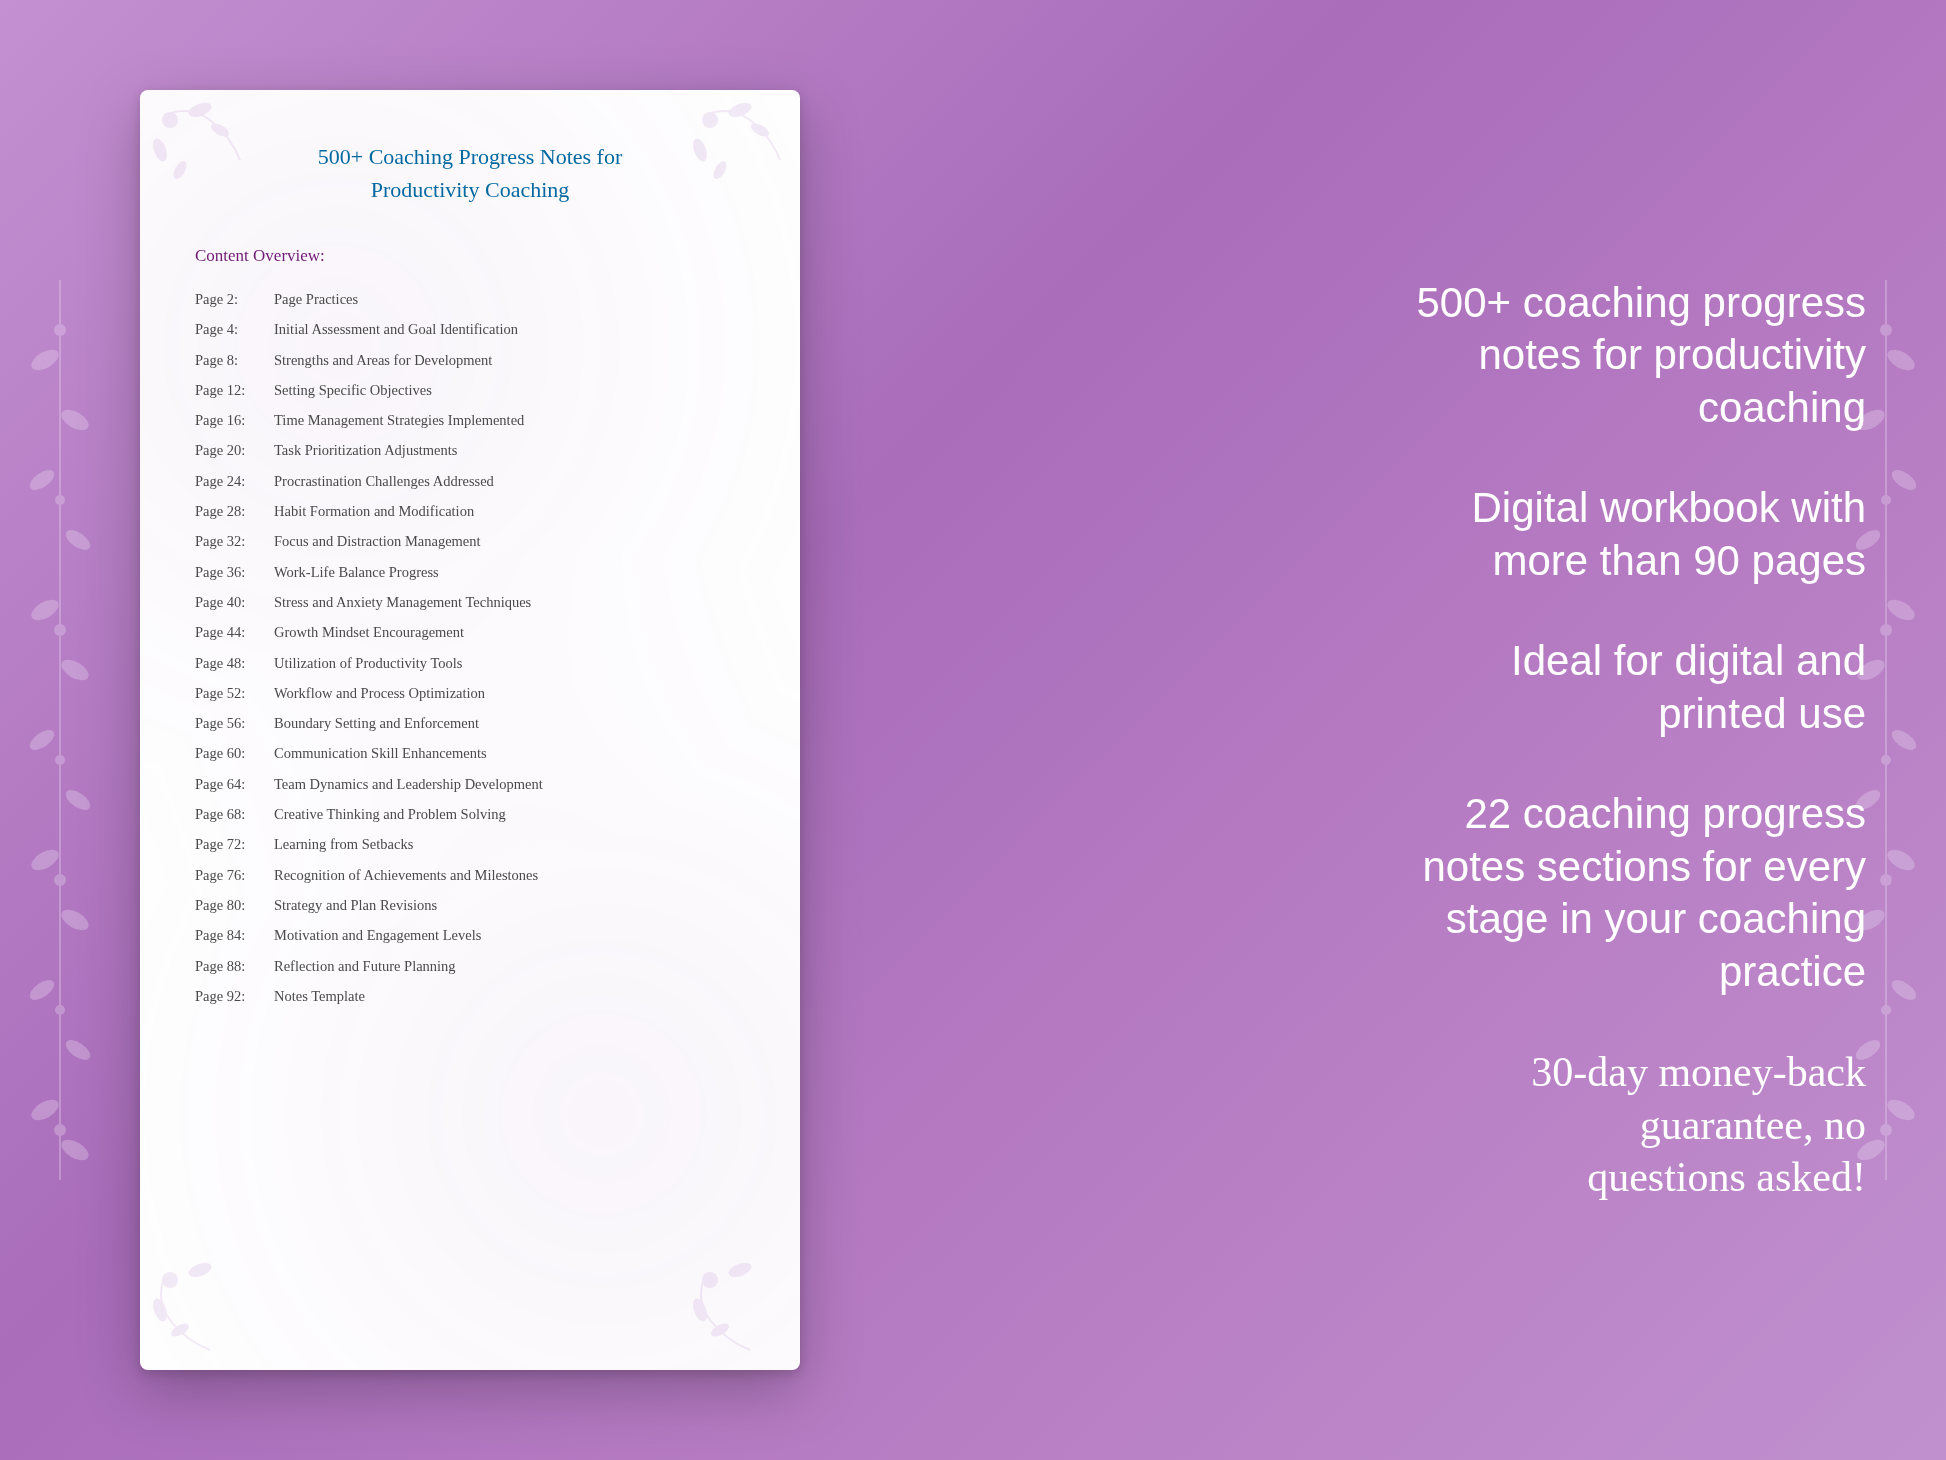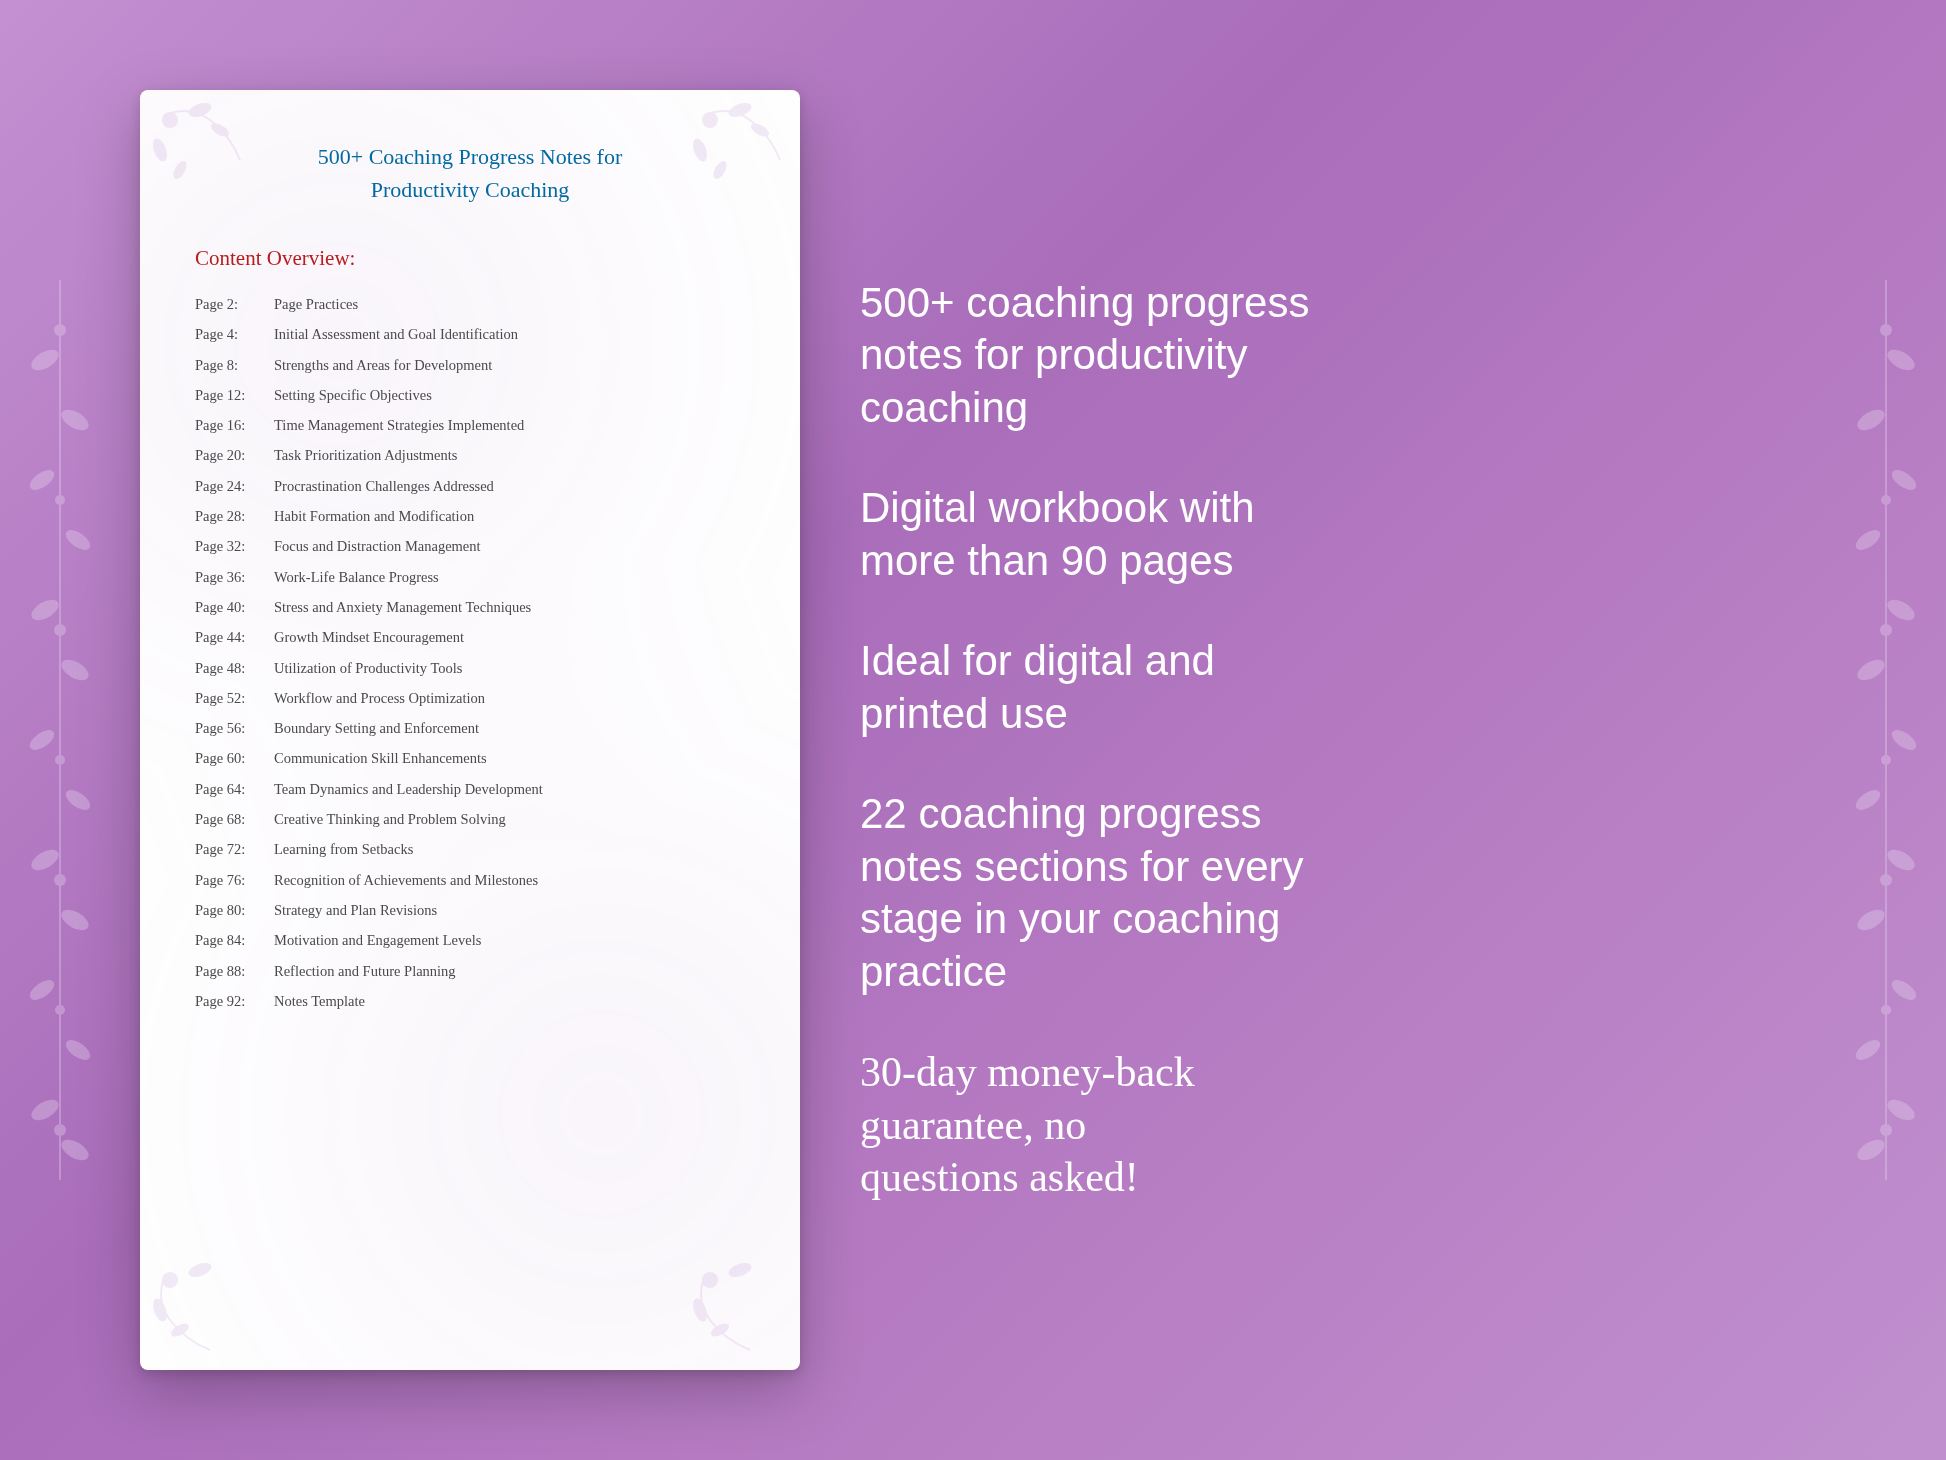--- a/index.html
+++ b/index.html
@@ -108,22 +108,22 @@
       text-align: center;
       font-size: 22px;
       color: #0369a1;
       font-weight: normal;
       line-height: 1.5;
       margin-bottom: 40px;
       font-family: Georgia, serif;
     }
 
     .doc-section-title {
-      font-size: 21px;
-      color: #b91c1c;
+      font-size: 17px;
+      color: #701a75;
       margin-bottom: 18px;
       font-family: Georgia, serif;
     }
 
     .toc-list {
       list-style: none;
       margin-top: 11px;
     }
 
     .toc-item {
@@ -145,20 +145,21 @@
       color: #4a4a4a;
     }
 
     
     .right-content {
       flex: 1;
       display: flex;
       flex-direction: column;
       gap: 48px;
       padding-top: 20px;
+      text-align: right;
     }
 
     .feature-item {
       color: white;
       font-size: 42px;
       line-height: 1.25;
       font-family: Arial, Helvetica, sans-serif;
       font-weight: 400;
     }
   </style>

